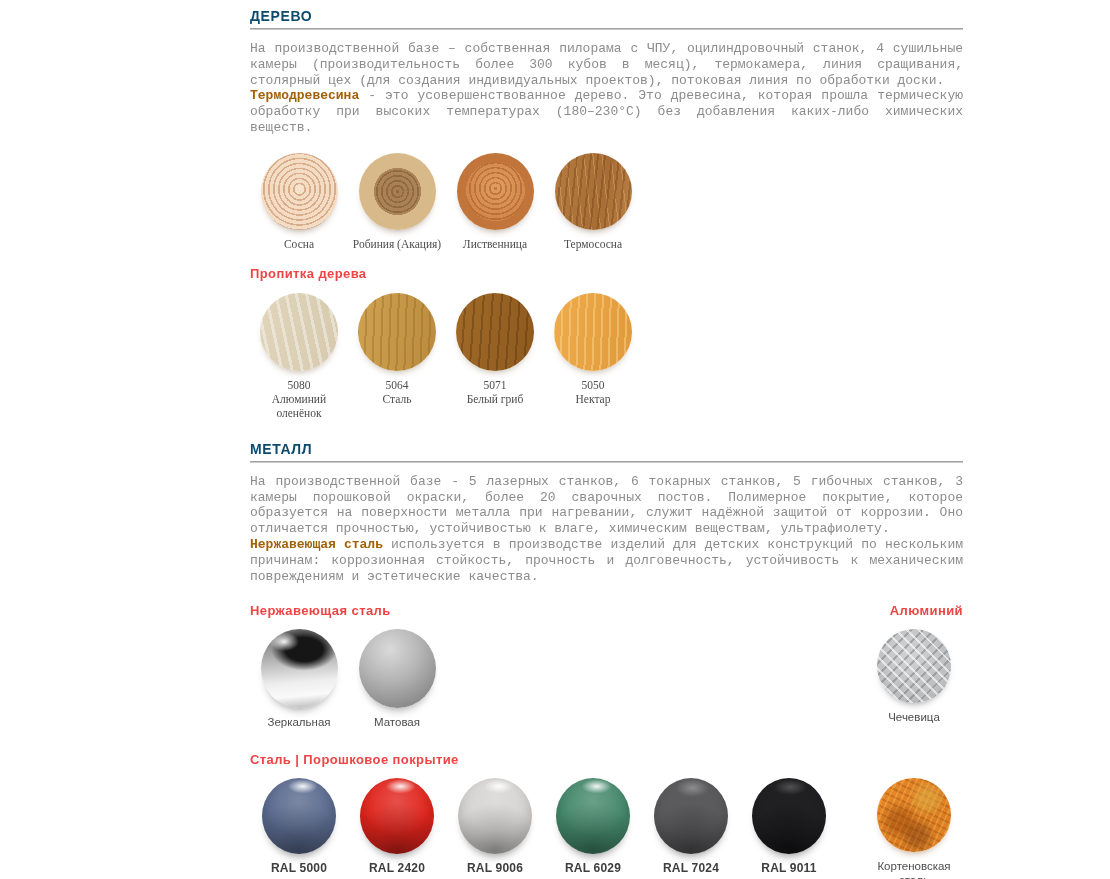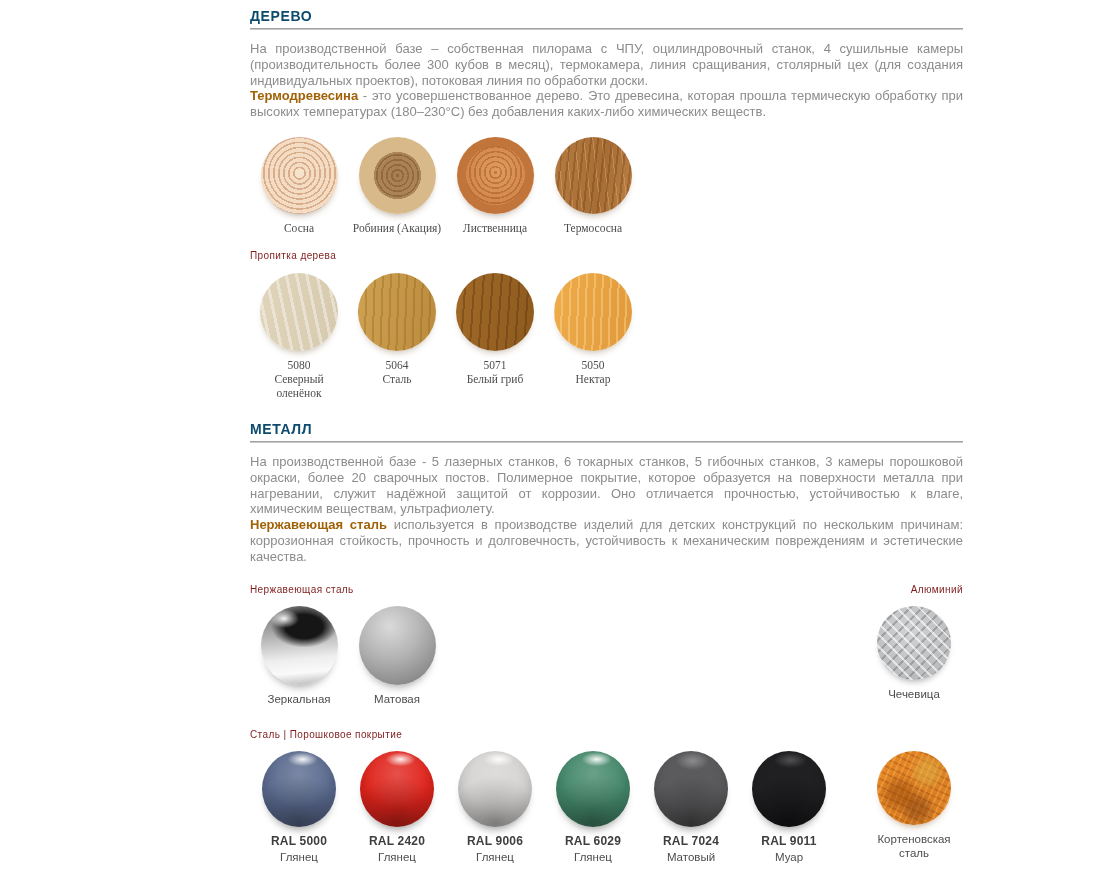--- a/index.html
+++ b/index.html
@@ -14,26 +14,26 @@
   .section-title {
     font-size:14px; font-weight:bold; color:#0c4a6e; letter-spacing:0.6px;
     margin-bottom:4px;
   }
   .section-rule {
     height:2px; border:0;
     background:linear-gradient(#8f8f8f, #dcdcdc);
     margin-bottom:11px;
   }
   .sub-title {
-    font-size:10px; font-weight:normal; color:#7f1d1d; letter-spacing:0.4px;
+    font-size:13px; font-weight:bold; color:#ef4444; letter-spacing:0.4px;
   }
 
   
   .para {
-    font-size:13px; line-height:15.8px; color:#8c8c8c; text-align:justify;
+    font-size:13px; line-height:15.8px; color:#8c8c8c; text-align:justify;font-family:Liberation Mono, monospace;
   }
   .para .lead-bold { font-weight:bold; color:#a16207; }
 
   
   .row { display:flex; align-items:flex-start;font-family:Liberation Serif, serif; }
   .cell { width:98px; display:flex; flex-direction:column; align-items:center; }
   .cell-label {
     margin-top:7px; font-size:11.5px; line-height:14px; color:#4d4d4d;
     text-align:center; white-space:nowrap;
   }
@@ -194,21 +194,21 @@
       </div>
     </div>
 
     <div class="sub-title mt-imp-title">Пропитка дерева</div>
 
     <div class="row mt-imp-row">
       <div class="cell">
         <div class="disc sw2 sw-5080"></div>
         <div class="cell-label wrap">
           <div class="code-part">5080</div>
-          <div>Северный оленёнок</div>
+          <div>Алюминий оленёнок</div>
         </div>
       </div>
       <div class="cell">
         <div class="disc sw2 sw-5064"></div>
         <div class="cell-label wrap">
           <div class="code-part">5064</div>
           <div>Сталь</div>
         </div>
       </div>
       <div class="cell">

